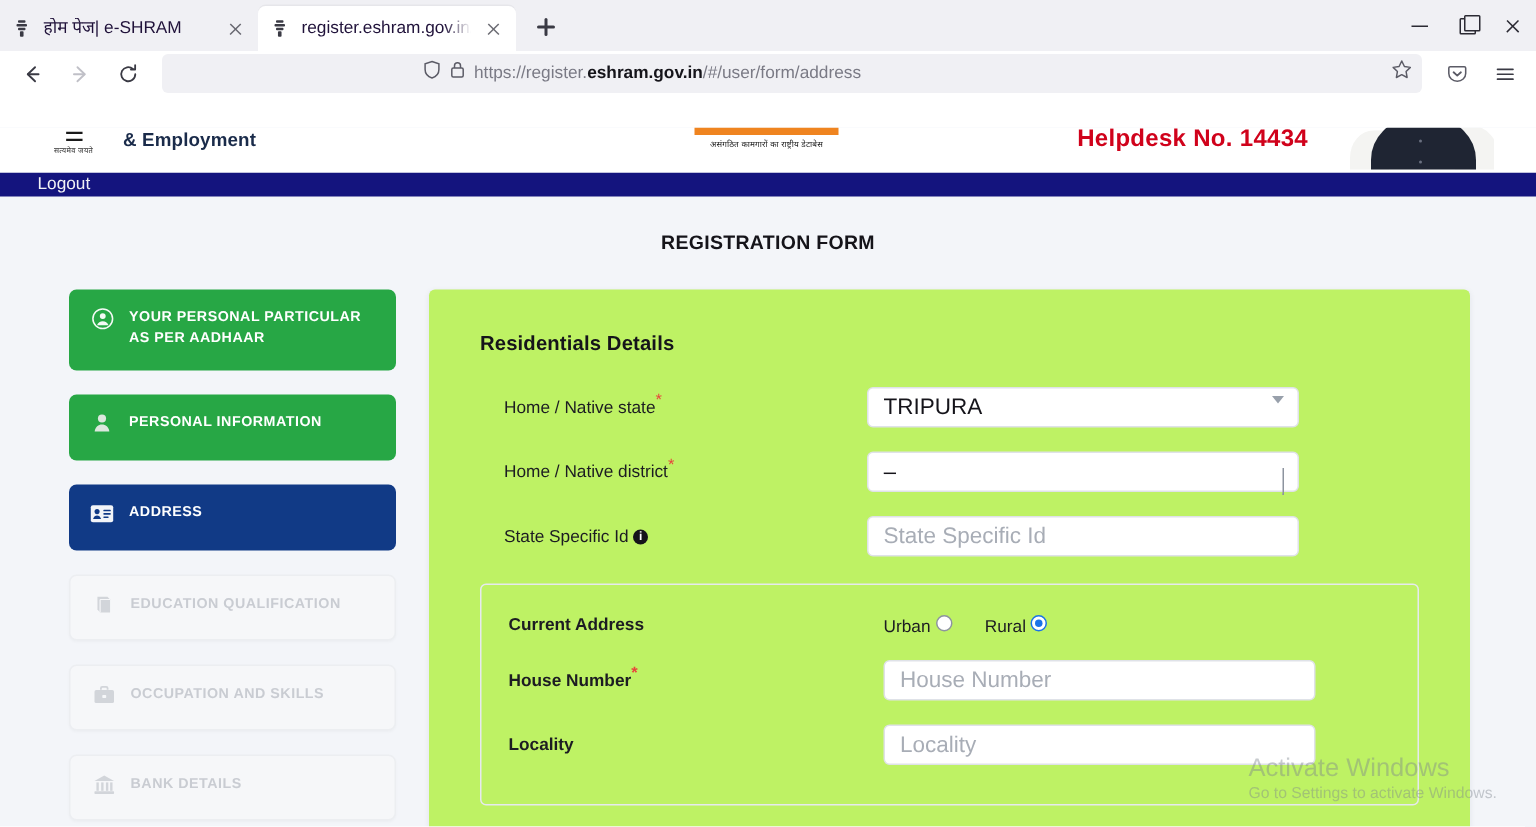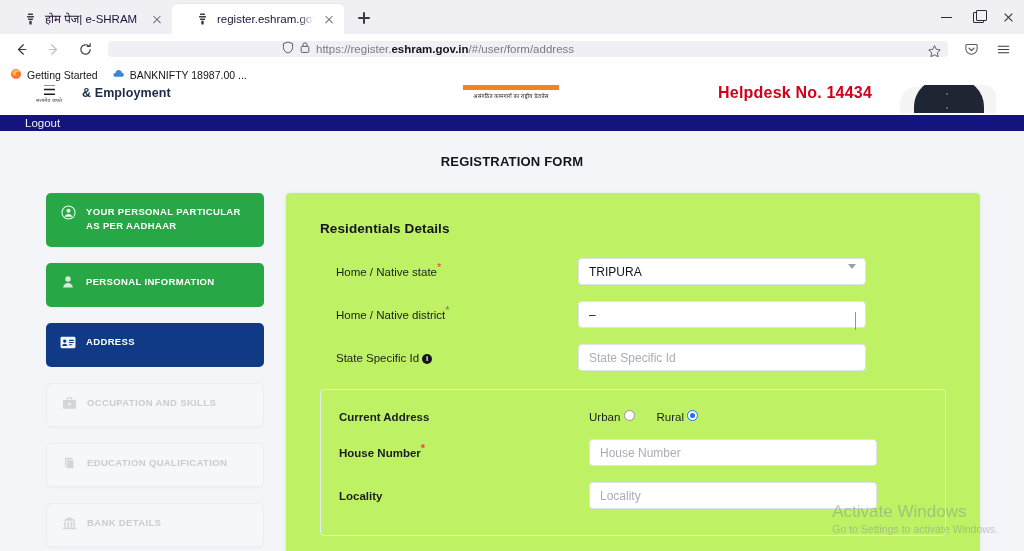--- a/index.html
+++ b/index.html
@@ -12,21 +12,21 @@
 
   
   .browser { width: 1024px; height: 551px; position: relative; }
 
   .tabstrip {
     height: 34px; background: #f0f0f4;
     display: flex; align-items: flex-end; position: relative;
   }
   .tab {
     height: 30px; display: flex; align-items: center;
-    padding: 0 8px 0 24px; gap: 8px;
+    padding: 0 8px 0 8px; gap: 8px;
     font-size: 11.5px; color: #20123a;
     border-radius: 5px 5px 0 0;
     position: relative; margin-top: 4px;
   }
   .tab.inactive { width: 172px; background: transparent; }
   .tab.active   { width: 172px; background: #ffffff; box-shadow: 0 -1px 0 rgba(0,0,0,.04); }
   .tab-favicon {
     width: 13px; height: 13px; flex: 0 0 13px;
     display: flex; align-items: center; justify-content: center;
   }
@@ -68,21 +68,21 @@
   .wc-close::after  { transform: rotate(-45deg); }
 
   .navbar {
     height: 30px; background:#ffffff; display:flex; align-items:center;
     padding: 0 6px; gap: 2px;
   }
   .navbtn { width: 30px; height: 28px; display:flex; align-items:center; justify-content:center; }
   .navbtn svg { display:block; }
 
   .urlbar {
-    flex: 1 1 auto; height: 16px; background:#f0f0f4; border-radius: 4px;
+    flex: 1 1 auto; height: 26px; background:#f0f0f4; border-radius: 4px;
     display:flex; align-items:center; padding: 0 6px; gap: 6px; margin: 0 6px;
     position: relative;
   }
   .url-icons { display:flex; align-items:center; gap:6px; padding-left: 168px; }
   .url-text { font-size: 11.5px; color:#7a7a85; white-space:nowrap; }
   .url-text b { color:#15141a; font-weight:700; }
   .url-star { position:absolute; right: 6px; top:3px; }
 
   .tb-right { display:flex; align-items:center; gap:2px; }
 
@@ -189,21 +189,21 @@
   .req { color:#e8453c; font-size: 11px; vertical-align: super; line-height:0; }
   .info-i {
     display:inline-block; width:10px; height:10px; border-radius:50%;
     background:#15141a; color:#fff; font-size:8px; line-height:10px;
     text-align:center; font-weight:700; margin-left:3px; vertical-align:1px;
   }
 
   .field { flex:1 1 auto; position:relative; max-width: 288px; }
   .inp {
     width: 100%; height: 27px; border:1px solid #dfe2e8; border-radius: 4px;
-    background:#ffffff; font-size:12px; color:#15141a; padding: 0 24px 0 10px;
+    background:#ffffff; font-size:15px; color:#15141a; padding: 0 24px 0 10px;
     font-family:"Liberation Sans", sans-serif; outline:none;
   }
   .inp::placeholder { color:#a8adb6; }
   .inp.filled { color:#15141a; }
   .sel-arrow {
     position:absolute; right:10px; top:11px; pointer-events:none;
   }
   .tri-down { width:0;height:0;border-left:4.5px solid transparent;border-right:4.5px solid transparent;border-top:5px solid #98a0ab; }
   .chev-down {
     width:6px;height:6px;border-right:1.4px solid #8d949f;border-bottom:1.4px solid #8d949f;
@@ -332,39 +332,20 @@
         </svg>
       </div>
       <div class="navbtn">
         <svg width="15" height="15" viewBox="0 0 16 16">
           <path d="M2.5 4.5 H13.5 M2.5 8 H13.5 M2.5 11.5 H13.5" stroke="#3a3a44" stroke-width="1.2" stroke-linecap="round"></path>
         </svg>
       </div>
     </div>
   </div>
 
-  <div class="bookmarks">
-    <div class="bm">
-      <span>
-        <svg width="12" height="12" viewBox="0 0 12 12">
-          <circle cx="6" cy="6" r="5" fill="#ff7139"></circle>
-          <path d="M6 1.2 C8.4 1.6 9.8 3 10.4 4.6 C9 3.4 7.2 3.6 6.2 4.8 C5.4 5.8 5.8 7 6.9 7.4 C5.4 8.2 3.4 7.4 2.6 5.8 C2 4.4 3 2.1 6 1.2 Z" fill="#ffbd4f"></path>
-        </svg>
-      </span>
-      <span>Getting Started</span>
-    </div>
-    <div class="bm">
-      <span>
-        <svg width="13" height="11" viewBox="0 0 14 11">
-          <path d="M3.6 9 H10.4 C11.8 9 12.8 8 12.8 6.8 C12.8 5.6 11.8 4.7 10.6 4.7 C10.4 3 9 1.8 7.2 1.8 C5.5 1.8 4.1 3 3.9 4.6 C2.6 4.7 1.6 5.6 1.6 6.8 C1.6 8 2.4 9 3.6 9 Z" fill="#3a86d4"></path>
-        </svg>
-      </span>
-      <span>BANKNIFTY 18987.00 ...</span>
-    </div>
-  </div>
 
   <div class="page">
 
     <div class="site-header">
       <div class="emblem">
         <div class="emblem-glyph">☰</div>
         <div class="emblem-sub">सत्यमेव जयते</div>
       </div>
       <div class="ministry-text">&amp; Employment</div>
 
@@ -424,37 +405,37 @@
               <rect x="10" y="4" width="5.6" height="1.2" rx="0.5" fill="#113a86"></rect>
               <rect x="10" y="6.5" width="5.6" height="1.2" rx="0.5" fill="#113a86"></rect>
               <rect x="10" y="9" width="4" height="1.2" rx="0.5" fill="#113a86"></rect>
             </svg>
           </span>
           <span class="step-label">ADDRESS</span>
         </div>
 
         <div class="step step-grey">
           <span class="step-icon">
+            <svg width="14" height="14" viewBox="0 0 16 16">
+              <path d="M3.4 2 H11 L13 4.2 V14 H5.4 L3.4 11.8 Z" fill="#d2d5da"></path>
+              <path d="M5.4 4.2 H13 M5.4 4.2 V14" fill="none" stroke="#f6f7f9" stroke-width="0.9"></path>
+            </svg>
+          </span>
+          <span class="step-label">EDUCATION QUALIFICATION</span>
+        </div>
+
+        <div class="step step-grey">
+          <span class="step-icon">
             <svg width="15" height="13" viewBox="0 0 16 14">
               <path d="M5.6 3 V2 A1 1 0 0 1 6.6 1 H9.4 A1 1 0 0 1 10.4 2 V3" fill="none" stroke="#d2d5da" stroke-width="1.3"></path>
               <rect x="1" y="3.2" width="14" height="9.4" rx="1.2" fill="#d2d5da"></rect>
               <rect x="6.6" y="6.8" width="2.8" height="2.1" rx="0.5" fill="#f6f7f9"></rect>
             </svg>
           </span>
           <span class="step-label">OCCUPATION AND SKILLS</span>
-        </div>
-
-        <div class="step step-grey">
-          <span class="step-icon">
-            <svg width="14" height="14" viewBox="0 0 16 16">
-              <path d="M3.4 2 H11 L13 4.2 V14 H5.4 L3.4 11.8 Z" fill="#d2d5da"></path>
-              <path d="M5.4 4.2 H13 M5.4 4.2 V14" fill="none" stroke="#f6f7f9" stroke-width="0.9"></path>
-            </svg>
-          </span>
-          <span class="step-label">EDUCATION QUALIFICATION</span>
         </div>
 
         <div class="step step-grey">
           <span class="step-icon">
             <svg width="15" height="14" viewBox="0 0 16 15">
               <path d="M8 1 L15 5 H1 Z" fill="#d2d5da"></path>
               <rect x="2.4" y="6" width="1.7" height="6" fill="#d2d5da"></rect>
               <rect x="5.8" y="6" width="1.7" height="6" fill="#d2d5da"></rect>
               <rect x="9.2" y="6" width="1.7" height="6" fill="#d2d5da"></rect>
               <rect x="12.2" y="6" width="1.7" height="6" fill="#d2d5da"></rect>

